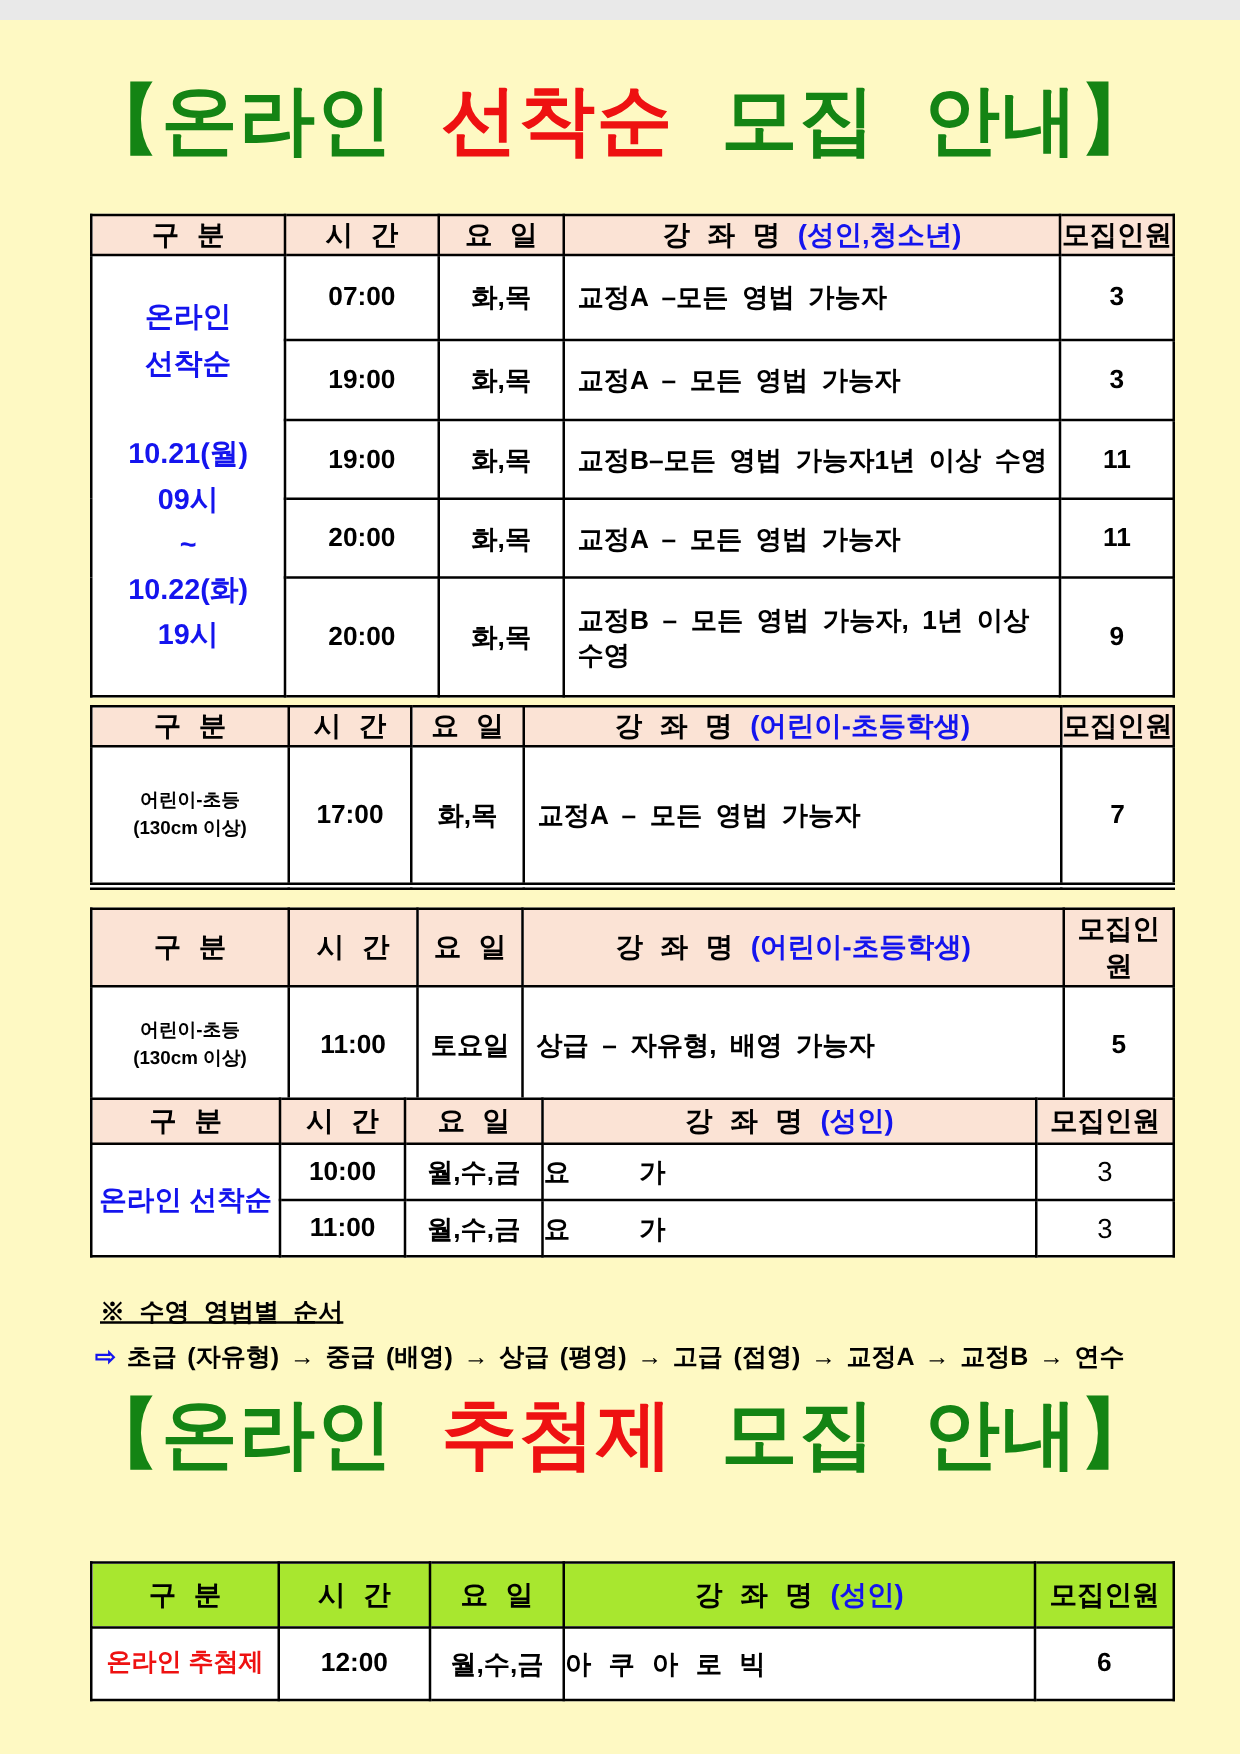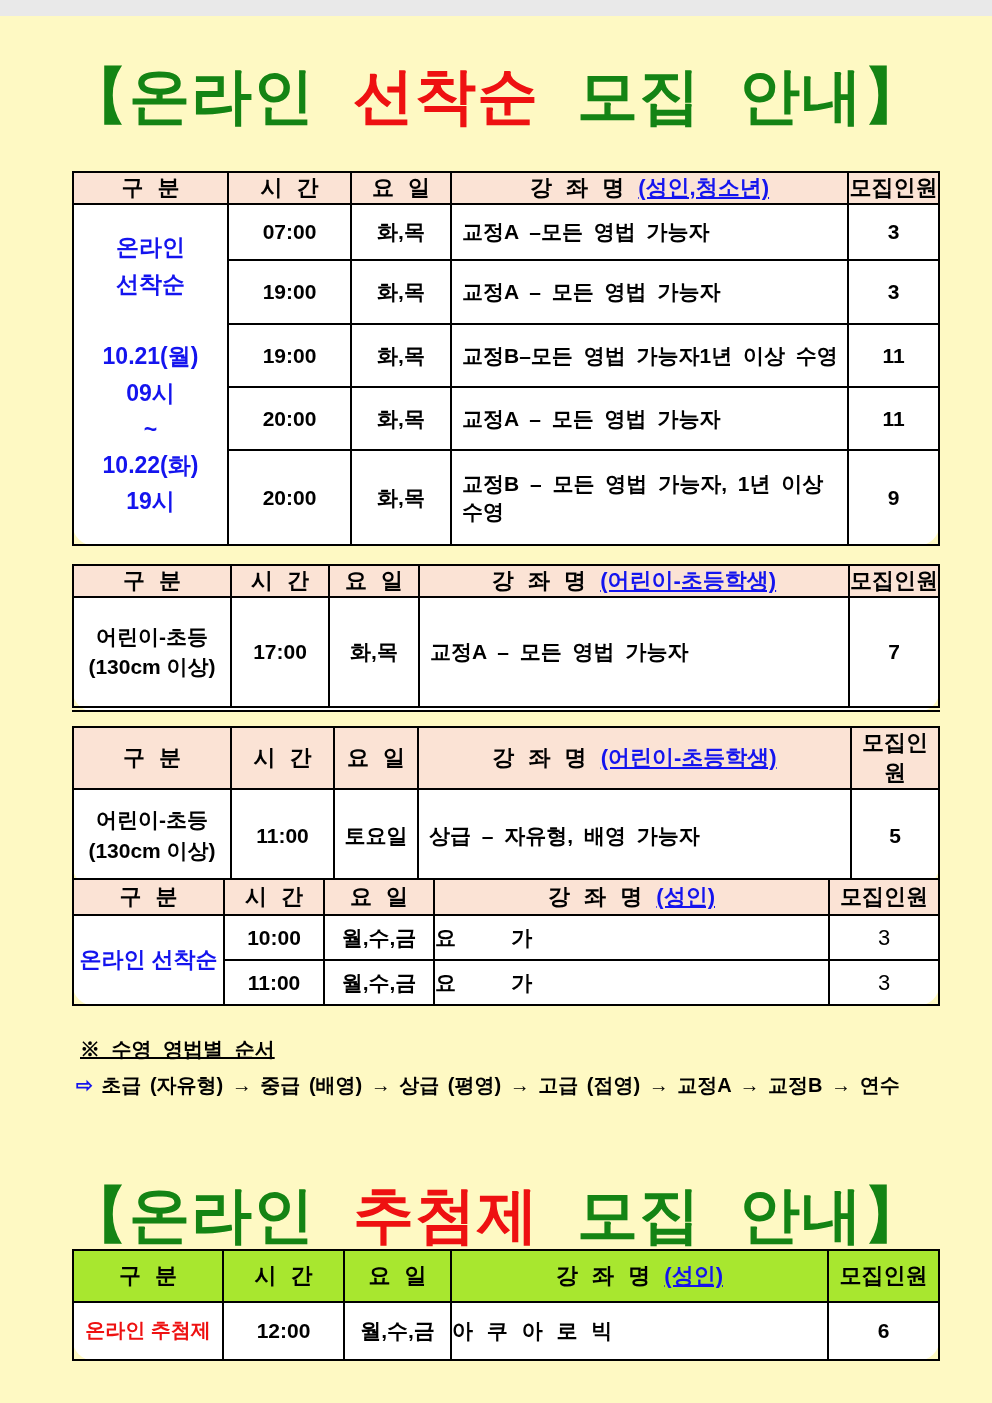--- a/index.html
+++ b/index.html
@@ -18,42 +18,42 @@
     text-align:center;
     font-size:61px;font-weight:bold;
     letter-spacing:1px;word-spacing:20px;
     line-height:1.15;
     white-space:nowrap;
   }
   .t-green{color:var(--green);}
   .t-red{color:var(--red);}
   
   .tbl{position:absolute;left:72px;}
-  table{border-collapse:collapse;table-layout:fixed;width:866px;background:#fff;border-radius:23px;}
+  table{border-collapse:collapse;table-layout:fixed;width:866px;background:#fff;}
   td,th{border:2px solid var(--border);padding:0;overflow:hidden;vertical-align:middle;}
   th{
     background:var(--header_pink);
     font-size:22px;font-weight:bold;word-spacing:8px;
     text-align:center;
   }
   .green-head th{background:var(--header_green);}
-  .sub{color:var(--blue);word-spacing:0;text-decoration:underline;}
+  .sub{color:var(--blue);word-spacing:0;}
   td{font-size:21px;font-weight:bold;text-align:center;}
   .course{
     text-align:left;padding-left:10px;
     word-spacing:5px;white-space:pre-wrap;
   }
   .course-center{text-align:left;padding-left:0;word-spacing:8px;white-space:pre-wrap;}
   .group{
     white-space:pre-line;text-align:center;
     font-size:23px;font-weight:bold;line-height:1.58;
   }
   .group-blue{color:var(--blue);}
   .group-red{color:var(--red);}
-  .group-black{font-size:21px;line-height:1.45;}
+  .group-black{font-size:15px;line-height:1.45;}
   .thin{font-weight:400;font-size:22px;}
   .dbl{border-bottom:6px double var(--border);}
   
   .note-title{
     position:absolute;left:80px;
     font-size:20px;font-weight:bold;
     text-decoration:underline;
     word-spacing:6px;
   }
   .note-body{
@@ -82,21 +82,21 @@
           <col style="width:91px">
         </colgroup>
       <tbody>
           <tr style="height:32px">
         <th>구 분</th>
         <th>시 간</th>
         <th>요 일</th>
         <th><span>강 좌 명 </span><span class="sub">(성인,청소년)</span></th>
         <th>모집인원</th>
       </tr>
-      <tr style="height:56px">
+      <tr style="height:68px">
         <td rowspan="5" class="group group-blue">온라인
 선착순
 
 10.21(월)
 09시
 ~
 10.22(화)
 19시</td>
         <td>07:00</td>
         <td>화,목</td>
@@ -221,21 +221,21 @@
       </tr>
     </tbody>
       </table>
   </div>
 
   <div class="note-title" style="top:1020px;">※ 수영 영법별 순서</div>
   <div class="note-body" style="top:1056px;">
     <span class="note-arrow">⇨ </span><span>초급 (자유형) → 중급 (배영) → 상급 (평영) → 고급 (접영) → 교정A → 교정B → 연수</span>
   </div>
 
-  <div class="big-title" style="top:1164px;">
+  <div class="big-title" style="top:1096px;">
     <span class="t-green">【온라인 </span><span class="t-red">추첨제</span><span class="t-green"> 모집 안내】</span>
   </div>
 
   <div class="tbl" style="top:1233px;">
     <table class="green-head">
       <colgroup>
           <col style="width:150px">
           <col style="width:121px">
           <col style="width:107px">
           <col style="width:377px">

